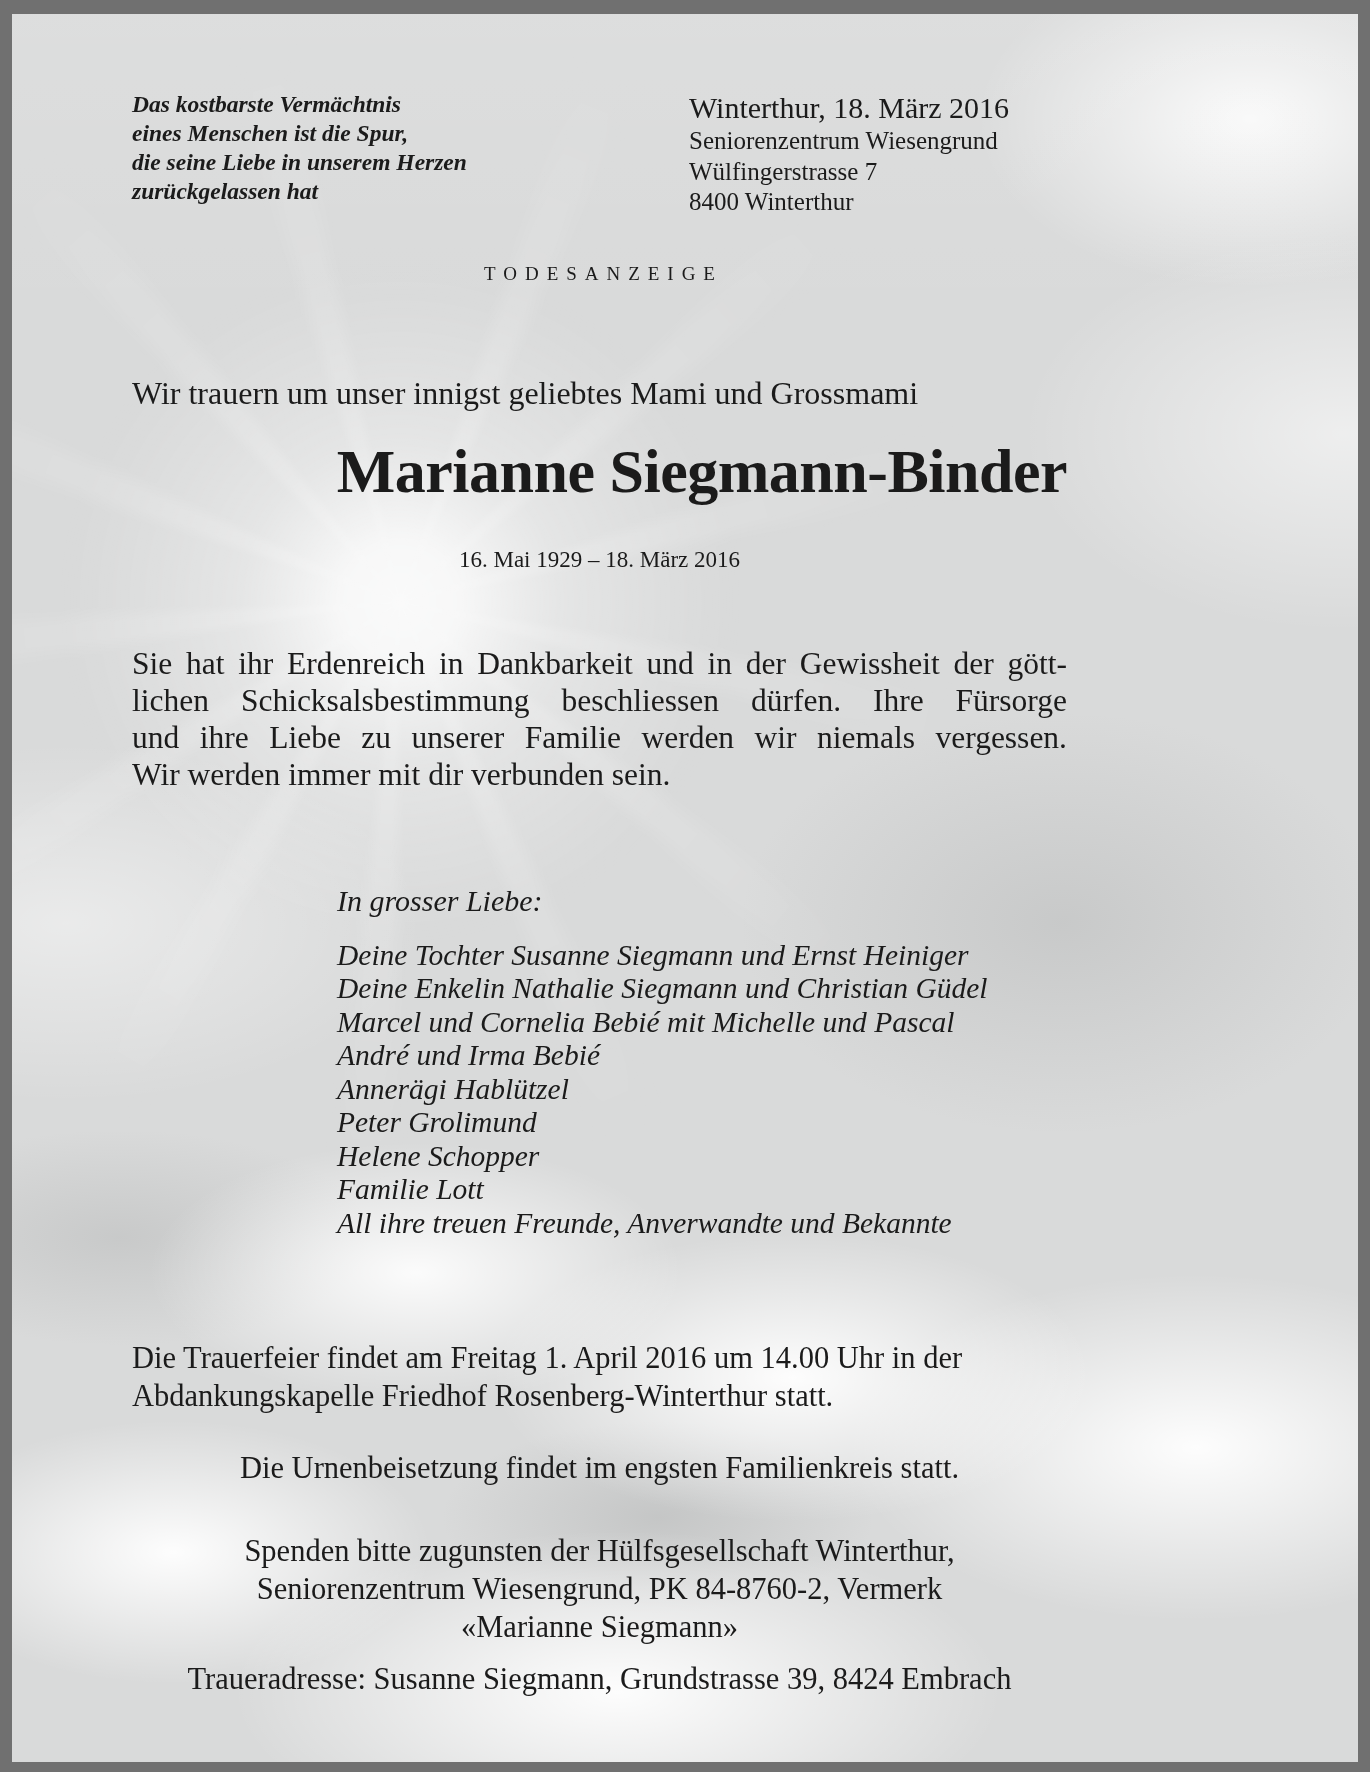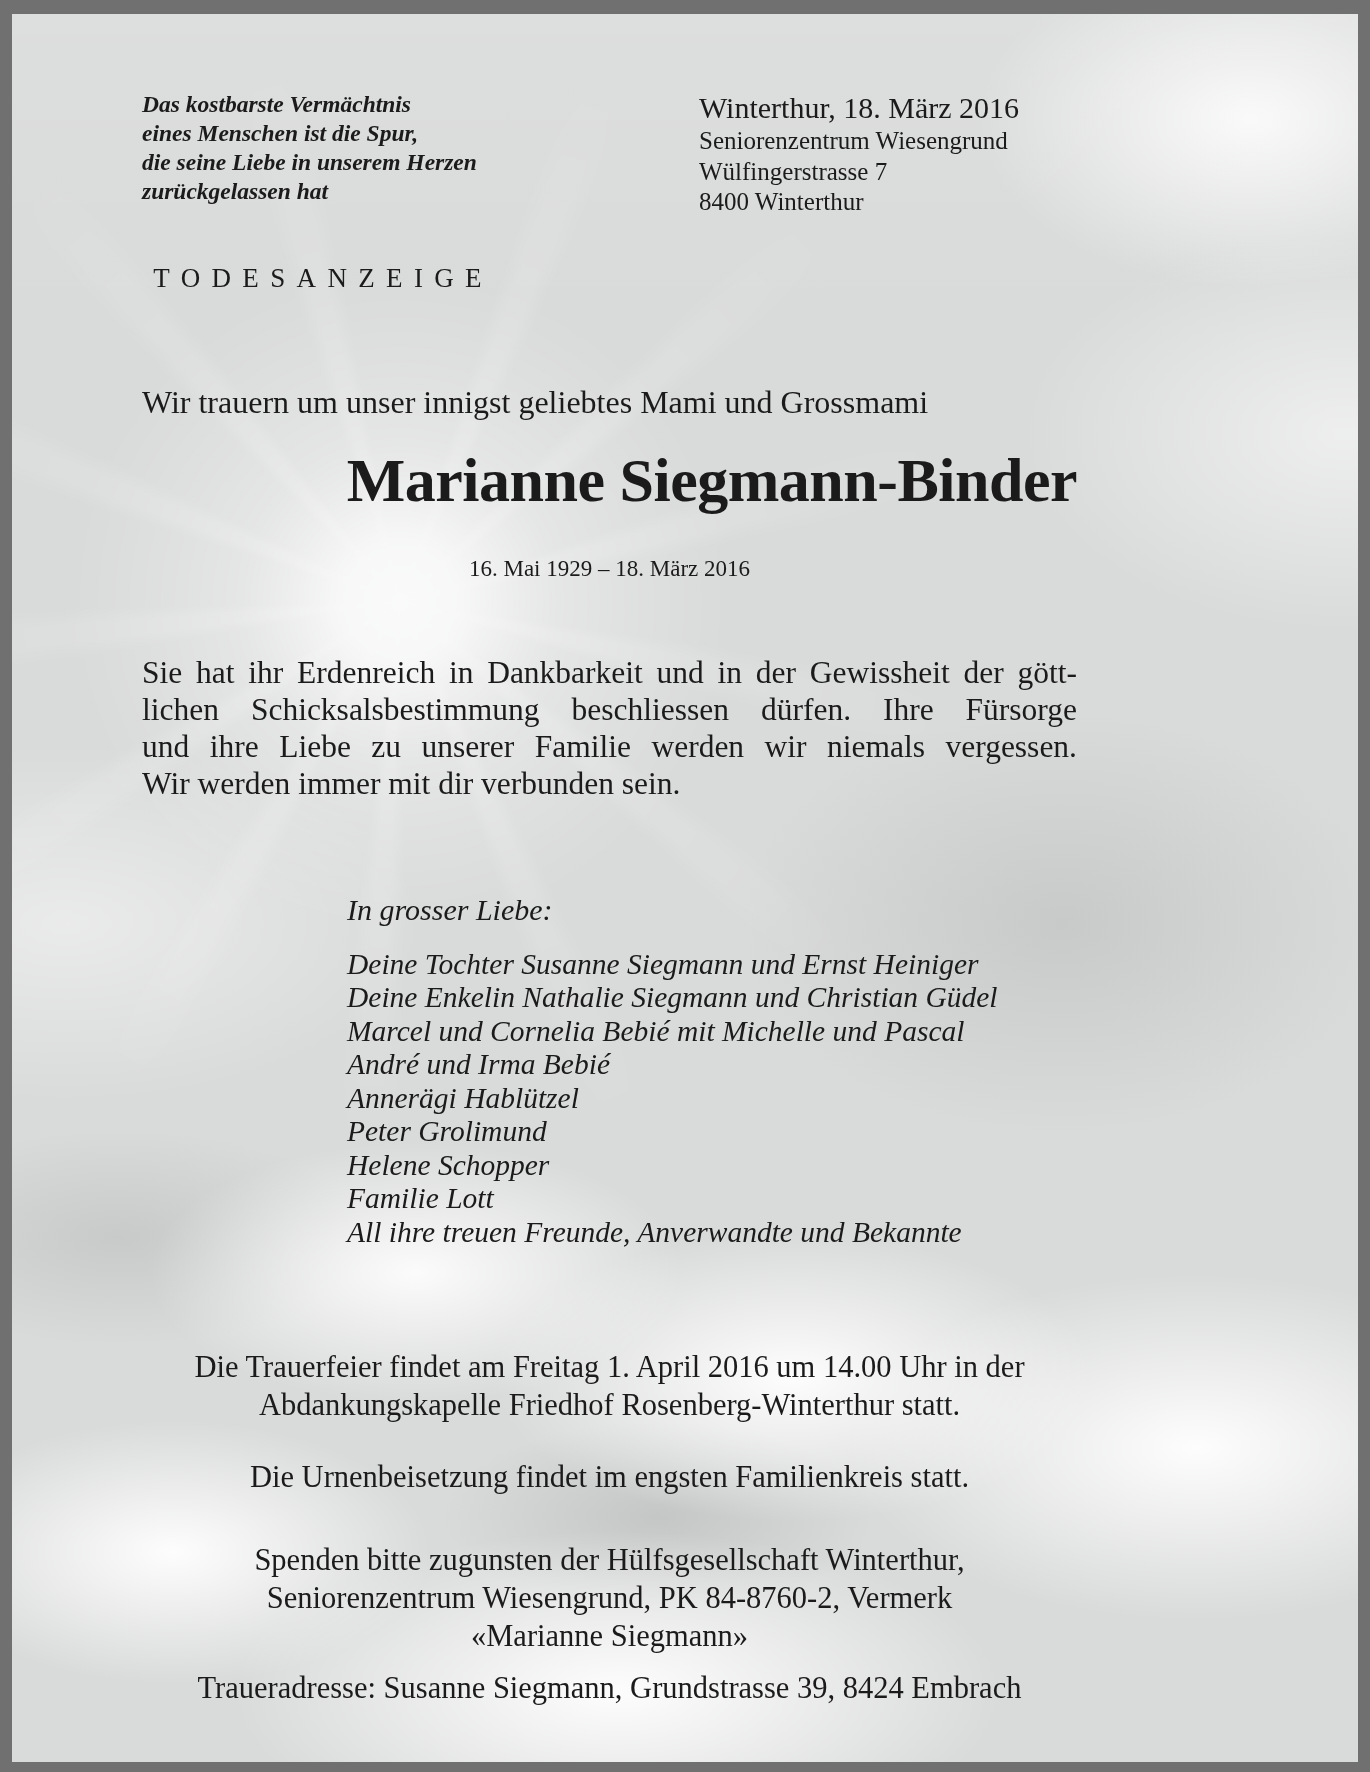--- a/index.html
+++ b/index.html
@@ -43,54 +43,54 @@
       radial-gradient(circle at 50% 50%, rgba(255,255,255,.95) 0 60px, rgba(255,255,255,.45) 160px, rgba(255,255,255,0) 340px),
       repeating-conic-gradient(from 8deg at 50% 50%,
         rgba(255,255,255,0) 0deg 9deg,
         rgba(255,255,255,.22) 12deg 15deg,
         rgba(255,255,255,0) 18deg 27deg);
     -webkit-mask-image: radial-gradient(circle at 50% 50%, rgba(0,0,0,.9), rgba(0,0,0,.45) 35%, transparent 52%);
             mask-image: radial-gradient(circle at 50% 50%, rgba(0,0,0,.9), rgba(0,0,0,.45) 35%, transparent 52%);
     pointer-events: none;
   }
   .content {
-    position: absolute; left: 130px; top: 0;
+    position: absolute; left: 120px; top: 0;
     width: 935px;
     color: #1b1b1b;
   }
   .header { margin-top: 76px; display: flex; justify-content: space-between; }
   .epigraph {
     font-style: italic; font-weight: 700;
     font-size: 23.5px; line-height: 29px;
   }
   .dateline { width: 378px; }
   .dateline .city-date { font-size: 30px; line-height: 36px; font-family: Liberation Serif, serif; }
   .dateline .addr { font-size: 25px; line-height: 30.5px; }
   .kicker {
     margin-top: 45px;
-    text-align: left;
-    font-size: 27px;
+    text-align: center;
+    font-size: 19px;
     letter-spacing: 0.42em;
     text-indent: 0.42em;
   }
   .intro { margin-top: 88px; font-size: 32px; line-height: 40px; }
   .deceased-name {
     margin-top: 24px;
     text-align: right;
     font-size: 62px; font-weight: 700;
     letter-spacing: -0.5px;
     line-height: 68px;
   }
   .life-dates { margin-top: 37px; text-align: center; font-size: 23px; line-height: 36px; }
   .obituary { margin-top: 67px; font-size: 31.5px; line-height: 37px; }
   .obituary .stretch { text-align: justify; text-align-last: justify; }
   .condolence { padding-left: 205px; }
   .condolence-label { margin-top: 90px; font-size: 30px; line-height: 36px; font-style: italic; }
   .mourners { margin-top: 20px; font-style: italic; font-size: 29.5px; line-height: 33.5px; }
-  .service { margin-top: 99px; text-align: center; font-size: 30.5px; line-height: 38px; }
+  .service { margin-top: 99px; text-align: left; font-size: 30.5px; line-height: 38px; }
   .urn-line { margin-top: 34px; text-align: center; font-size: 30.5px; line-height: 38px; }
   .donation { margin-top: 45px; text-align: center; font-size: 30.5px; line-height: 38px; }
   .mourning-address { margin-top: 14px; text-align: center; font-size: 30.5px; line-height: 38px; }
 </style>
 </head>
 <body>
 
 <div class="page">
   <div class="starburst"></div>
 

